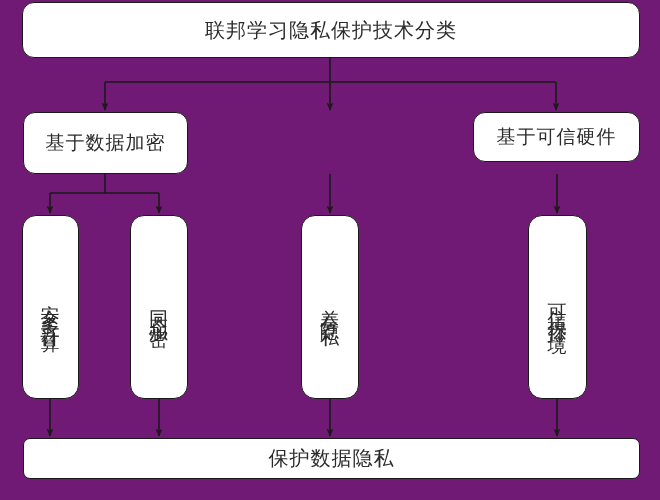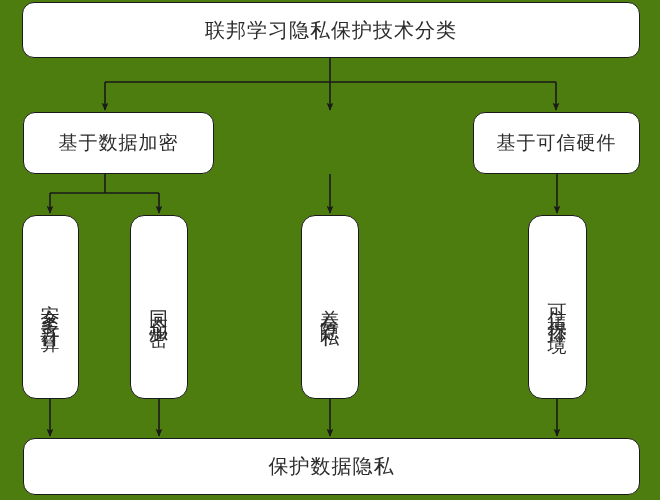--- a/index.html
+++ b/index.html
@@ -7,21 +7,21 @@
     padding: 0;
     background: #ffffff;
   }
   body {
     font-family: "Liberation Serif", "DejaVu Serif", serif;
   }
   #diagram-root {
     position: relative;
     width: 660px;
     height: 500px;
-    background: #4d7c0f;
+    background: #701a75;
     overflow: hidden;
   }
   #edges-layer {
     position: absolute;
     left: 0;
     top: 0;
     width: 660px;
     height: 500px;
     pointer-events: none;
   }
@@ -98,42 +98,42 @@
       <path d="M159,399 L159,436" marker-end="url(#arrowhead)"></path>
       <path d="M330,399 L330,436" marker-end="url(#arrowhead)"></path>
       <path d="M557,399 L557,436" marker-end="url(#arrowhead)"></path>
     </g>
   </svg>
 
   <div class="node root horizontal" style="left:22px; top:2px; width:618px; height:56px;">
     <span class="node-label">联邦学习隐私保护技术分类</span>
   </div>
 
-  <div class="node horizontal" style="left:23px; top:112px; width:191px; height:62px;">
+  <div class="node horizontal" style="left:23px; top:112px; width:165px; height:62px;">
     <span class="node-label">基于数据加密</span>
   </div>
 
 
-  <div class="node horizontal" style="left:473px; top:112px; width:167px; height:62px;">
+  <div class="node horizontal" style="left:473px; top:112px; width:167px; height:50px;">
     <span class="node-label">基于可信硬件</span>
   </div>
 
   <div class="node vertical" style="left:22px; top:215px; width:57px; height:184px;">
     <span class="node-label">安全多方计算</span>
   </div>
 
   <div class="node vertical" style="left:130px; top:215px; width:58px; height:184px;">
     <span class="node-label">同态加密</span>
   </div>
 
   <div class="node vertical" style="left:301px; top:215px; width:58px; height:184px;">
     <span class="node-label">差分隐私</span>
   </div>
 
   <div class="node vertical" style="left:528px; top:215px; width:59px; height:184px;">
     <span class="node-label">可信执行环境</span>
   </div>
 
-  <div class="node terminal horizontal" style="left:23px; top:438px; width:617px; height:57px;">
+  <div class="node terminal horizontal" style="left:23px; top:438px; width:617px; height:41px;border-radius:7px;">
     <span class="node-label">保护数据隐私</span>
   </div>
 
 </div>
 
 </body></html>

